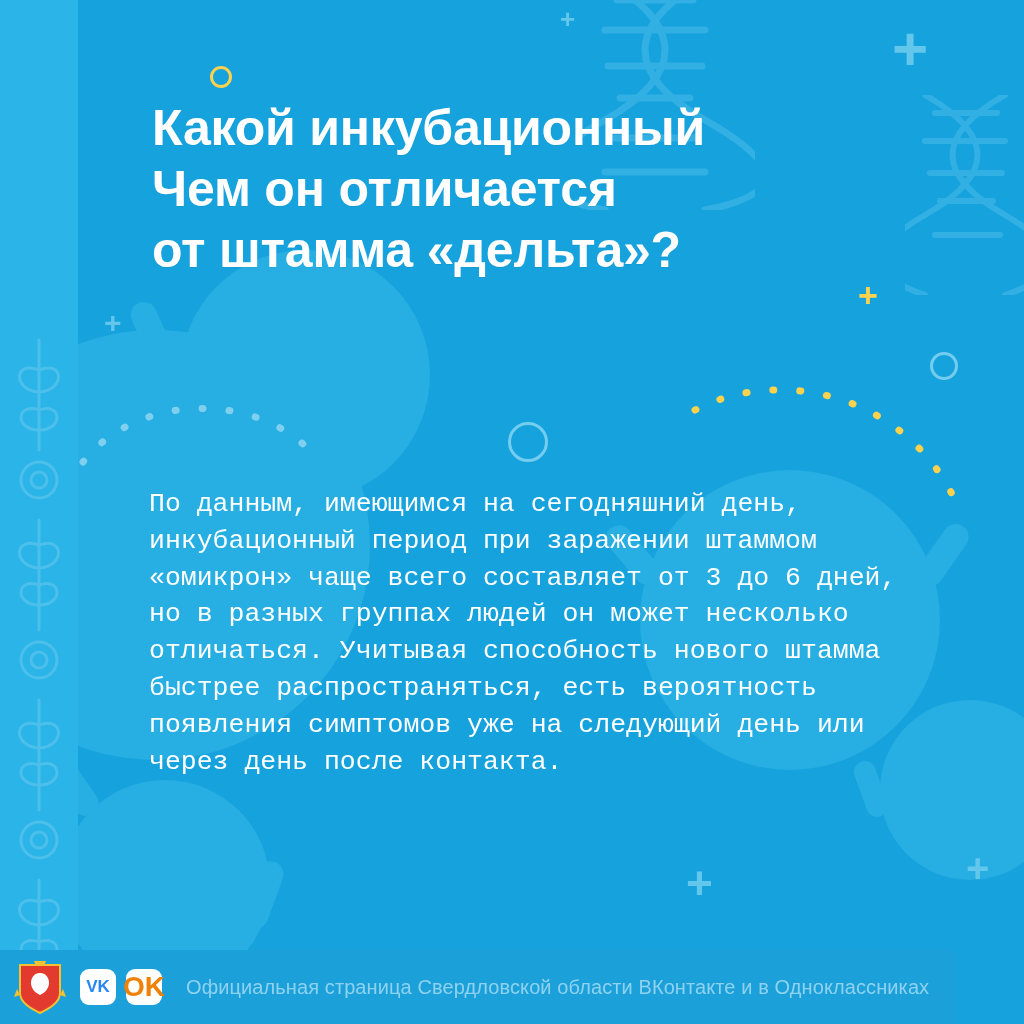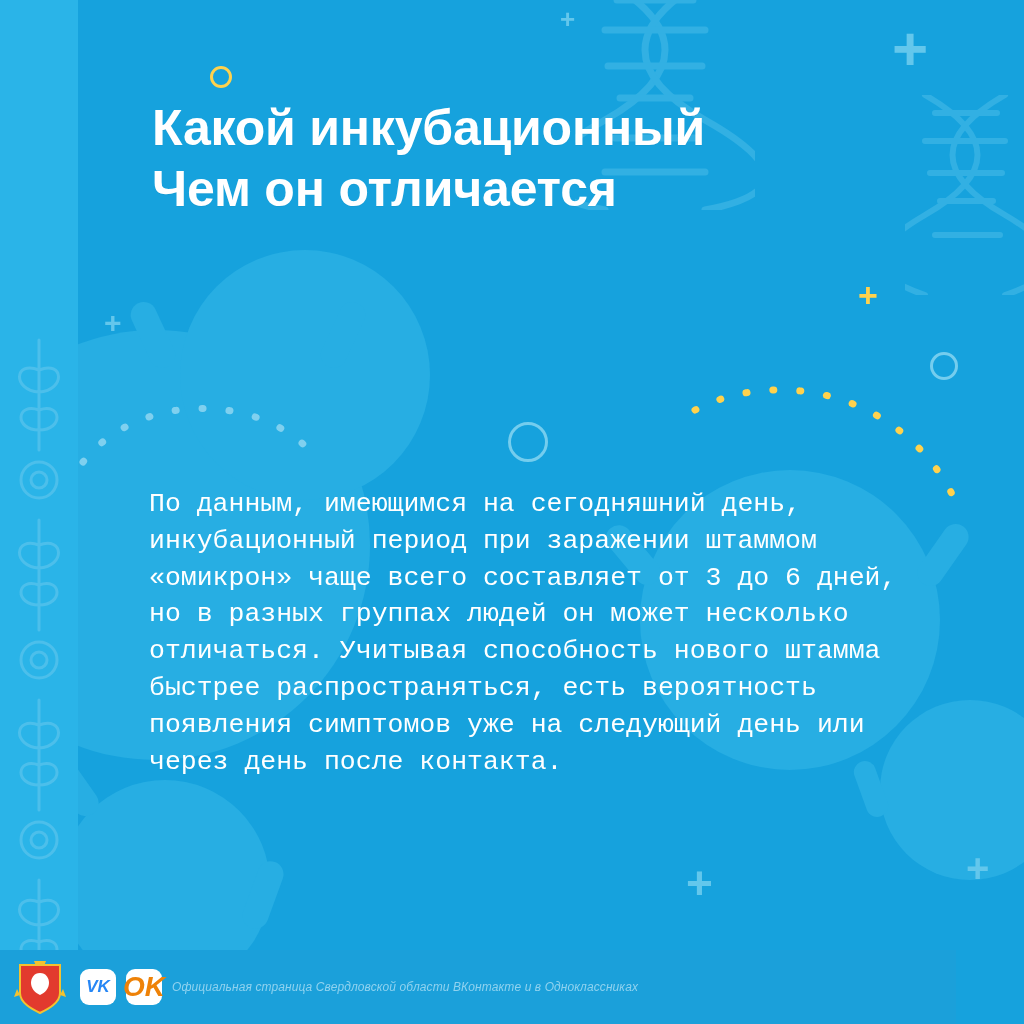--- a/index.html
+++ b/index.html
@@ -119,21 +119,20 @@
     position: absolute;
     left: 0;
     bottom: 0;
     width: 956px;
     height: 74px;
     background: #1ba0da;
     display: flex;
     align-items: center;
     padding-left: 14px;
     box-sizing: border-box;
-    font-style: italic;
   }
   .coat {
     width: 52px;
     height: 56px;
     margin-right: 14px;
     flex: none;
   }
   .social {
     width: 36px;
     height: 36px;
@@ -142,22 +141,22 @@
     display: flex;
     align-items: center;
     justify-content: center;
     margin-right: 10px;
     flex: none;
   }
   .social.vk { color: #2787f5; font-size: 17px; font-weight: 700; }
   .social.ok { color: #ee8208; font-size: 28px; font-weight: 700; }
   .footer-text {
     color: #8fd2ef;
-    font-size: 12px;
-    margin-left: 0;
+    font-size: 20px;
+    margin-left: 14px;
     letter-spacing: 0.1px;
   }
 </style>
 </head>
 <body>
 
 <div class="poster">
 
   <div class="bg-deco">
     <div class="virus-blob b1"></div>
@@ -222,20 +221,21 @@
         <circle cx="35" cy="510" r="8"></circle>
         <path d="M35 550 L35 650 M35 572 C 10 563, 8 593, 35 595 M35 572 C 60 563, 62 593, 35 595 M35 612 C 12 604, 10 632, 35 632 M35 612 C 58 604, 60 632, 35 632"></path>
       </g>
     </svg>
 
   </div>
 
   <div class="headline">
     <div>Какой инкубационный</div>
     <div>Чем он отличается</div>
+    <div>от штамма «дельта»?</div>
   </div>
 
   <div class="body-text">
     <p>По данным, имеющимся на сегодняшний день, инкубационный период при заражении штаммом «омикрон» чаще всего составляет от 3 до 6 дней, но в разных группах людей он может несколько отличаться. Учитывая способность нового штамма быстрее распространяться, есть вероятность появления симптомов уже на следующий день или через день после контакта.</p>
   </div>
 
   <div class="footer">
     <svg class="coat" viewBox="0 0 52 56">
       <path d="M6 6 h40 v28 c0 10 -12 16 -20 20 C18 50 6 44 6 34 Z" fill="#e23a2e" stroke="#f2c230" stroke-width="2"></path>
       <path d="M26 14 c-6 0 -9 5 -9 10 s4 10 9 12 c5 -2 9 -7 9 -12 s-3 -10 -9 -10 z" fill="#ffffff"></path>

